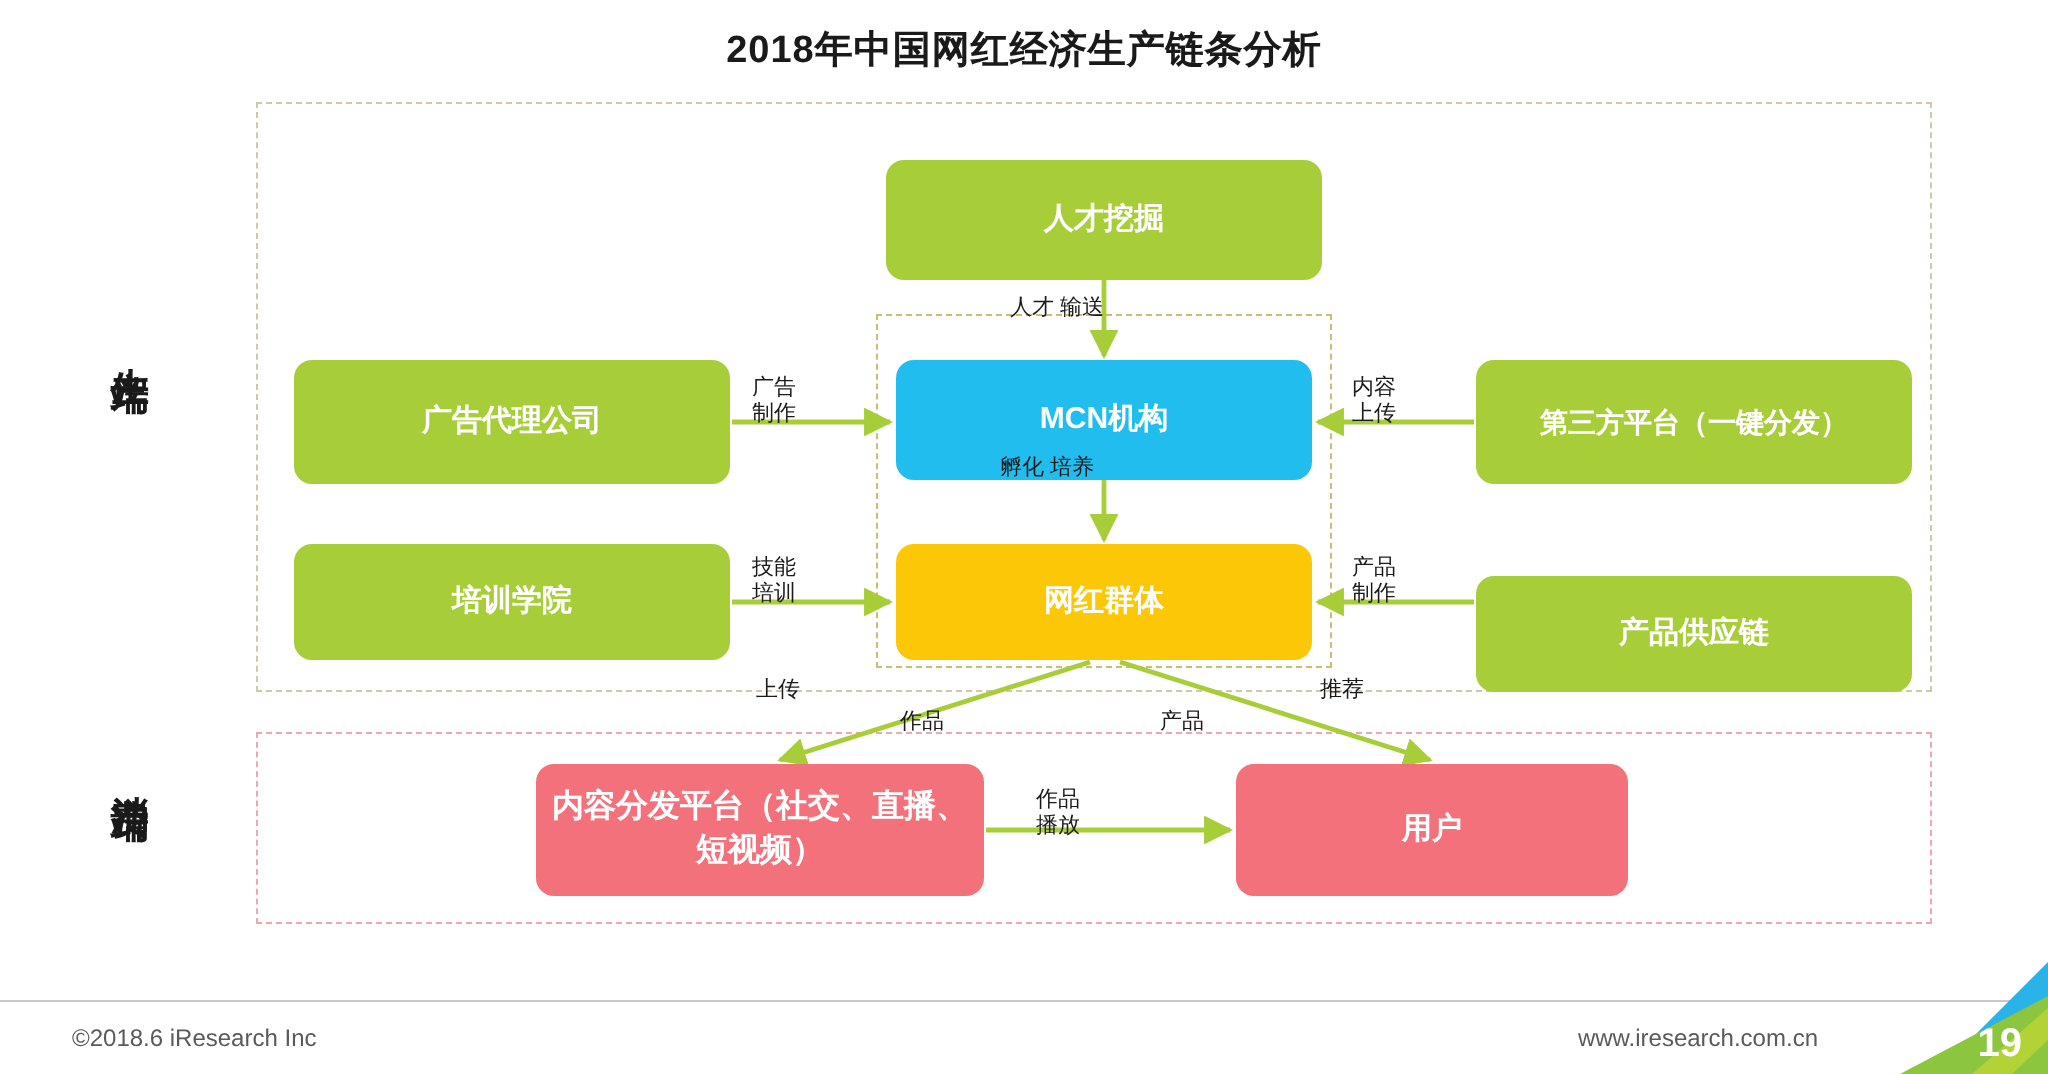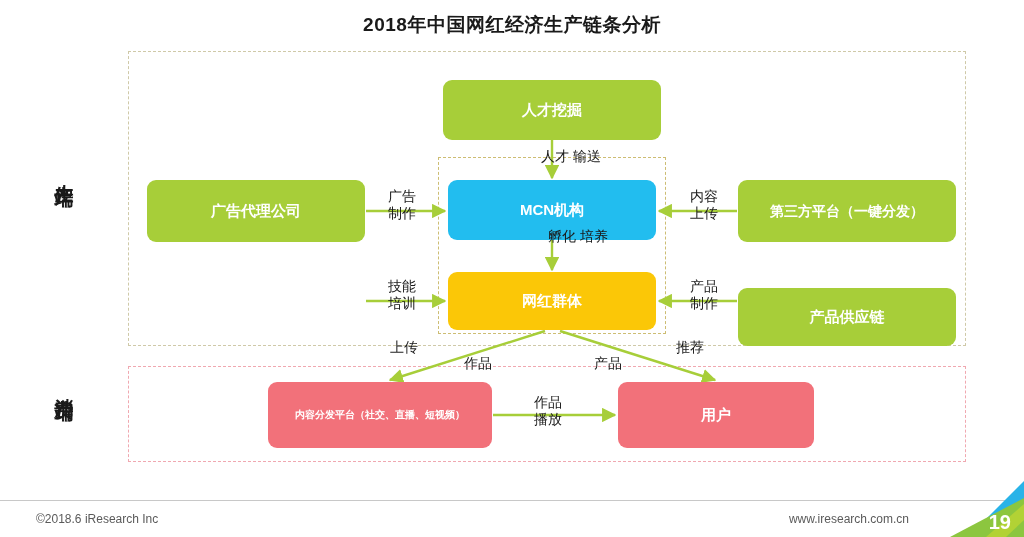--- a/index.html
+++ b/index.html
@@ -47,27 +47,27 @@
   .node.orange{background:#fbc707;}
   .node.red{background:#f2717a;}
 
   #node-talent{left:443px;top:80px;width:218px;height:60px;}
   #node-mcn{left:448px;top:180px;width:208px;height:60px;}
   #node-influencer{left:448px;top:272px;width:208px;height:58px;}
   #node-ad-agency{left:147px;top:180px;width:218px;height:62px;}
   #node-training{left:147px;top:272px;width:218px;height:58px;}
   #node-third-party{left:738px;top:180px;width:218px;height:62px;font-size:14px;}
   #node-supply{left:738px;top:288px;width:218px;height:58px;}
-  #node-distribution{left:268px;top:382px;width:224px;height:66px;font-size:10px;}
+  #node-distribution{left:268px;top:382px;width:224px;height:66px;font-size:16px;}
   #node-user{left:618px;top:382px;width:196px;height:66px;}
 
   
   .alabel{
-    position:absolute;font-size:14px;color:#1a1a1a;line-height:1.2;
-    text-align:right;white-space:pre-line;font-weight:normal;
+    position:absolute;font-size:11px;color:#1a1a1a;line-height:1.2;
+    text-align:left;white-space:pre-line;font-weight:normal;
   }
   #lbl-talent-delivery{left:505px;top:148px;width:96px;}
   #lbl-ad-make{left:376px;top:188px;width:40px;}
   #lbl-content-upload{left:676px;top:188px;width:42px;}
   #lbl-incubate{left:500px;top:228px;width:108px;}
   #lbl-skill-train{left:376px;top:278px;width:40px;}
   #lbl-product-make{left:676px;top:278px;width:42px;}
   #lbl-upload{left:378px;top:339px;width:40px;}
   #lbl-works{left:450px;top:355px;width:42px;}
   #lbl-product{left:580px;top:355px;width:42px;}
@@ -123,20 +123,21 @@
       <line x1="545" y1="331" x2="390" y2="380"></line>
       <line x1="560" y1="331" x2="715" y2="380"></line>
       <line x1="493" y1="415" x2="615" y2="415"></line>
     </g>
   </svg>
 
   <div class="node green" id="node-talent">人才挖掘</div>
   <div class="node blue" id="node-mcn">MCN机构</div>
   <div class="node orange" id="node-influencer">网红群体</div>
   <div class="node green" id="node-ad-agency">广告代理公司</div>
+  <div class="node green" id="node-training">培训学院</div>
   <div class="node green" id="node-third-party">第三方平台（一键分发）</div>
   <div class="node green" id="node-supply">产品供应链</div>
   <div class="node red" id="node-distribution">内容分发平台（社交、直播、短视频）</div>
   <div class="node red" id="node-user">用户</div>
 
   <div class="alabel" id="lbl-talent-delivery">人才 输送</div>
   <div class="alabel" id="lbl-ad-make">广告
 制作</div>
   <div class="alabel" id="lbl-content-upload">内容
 上传</div>

